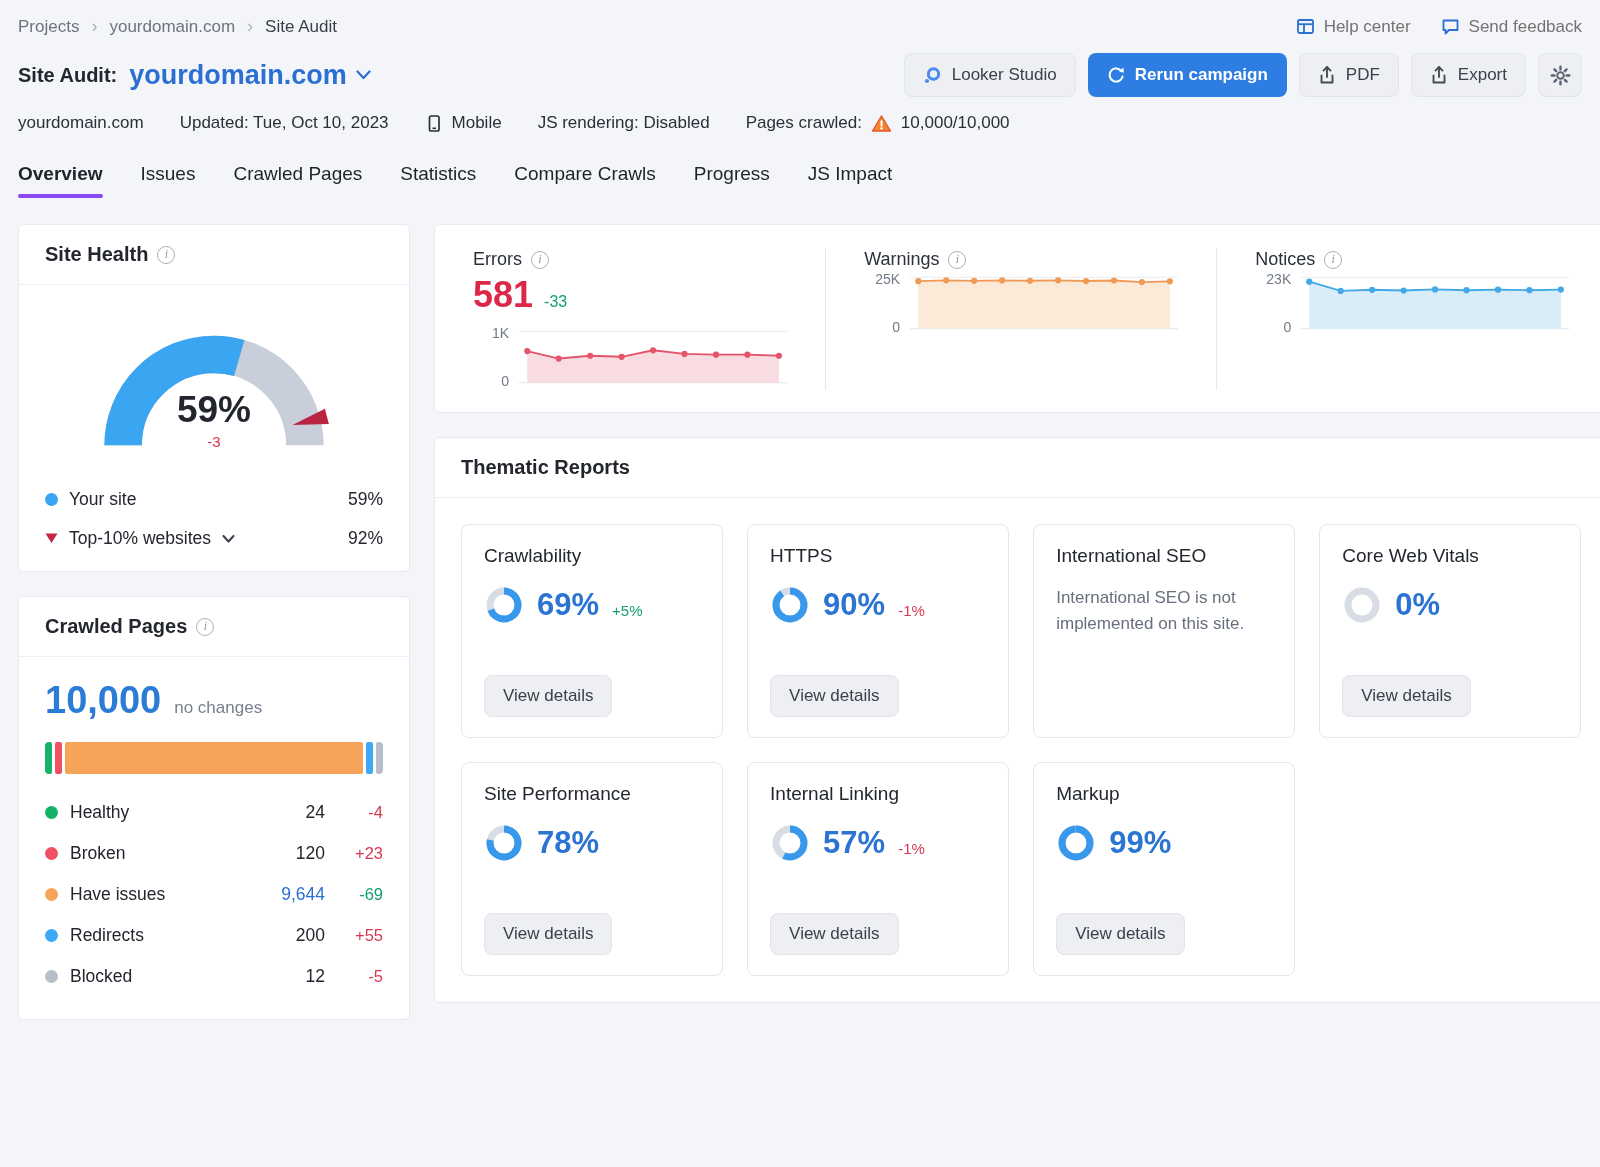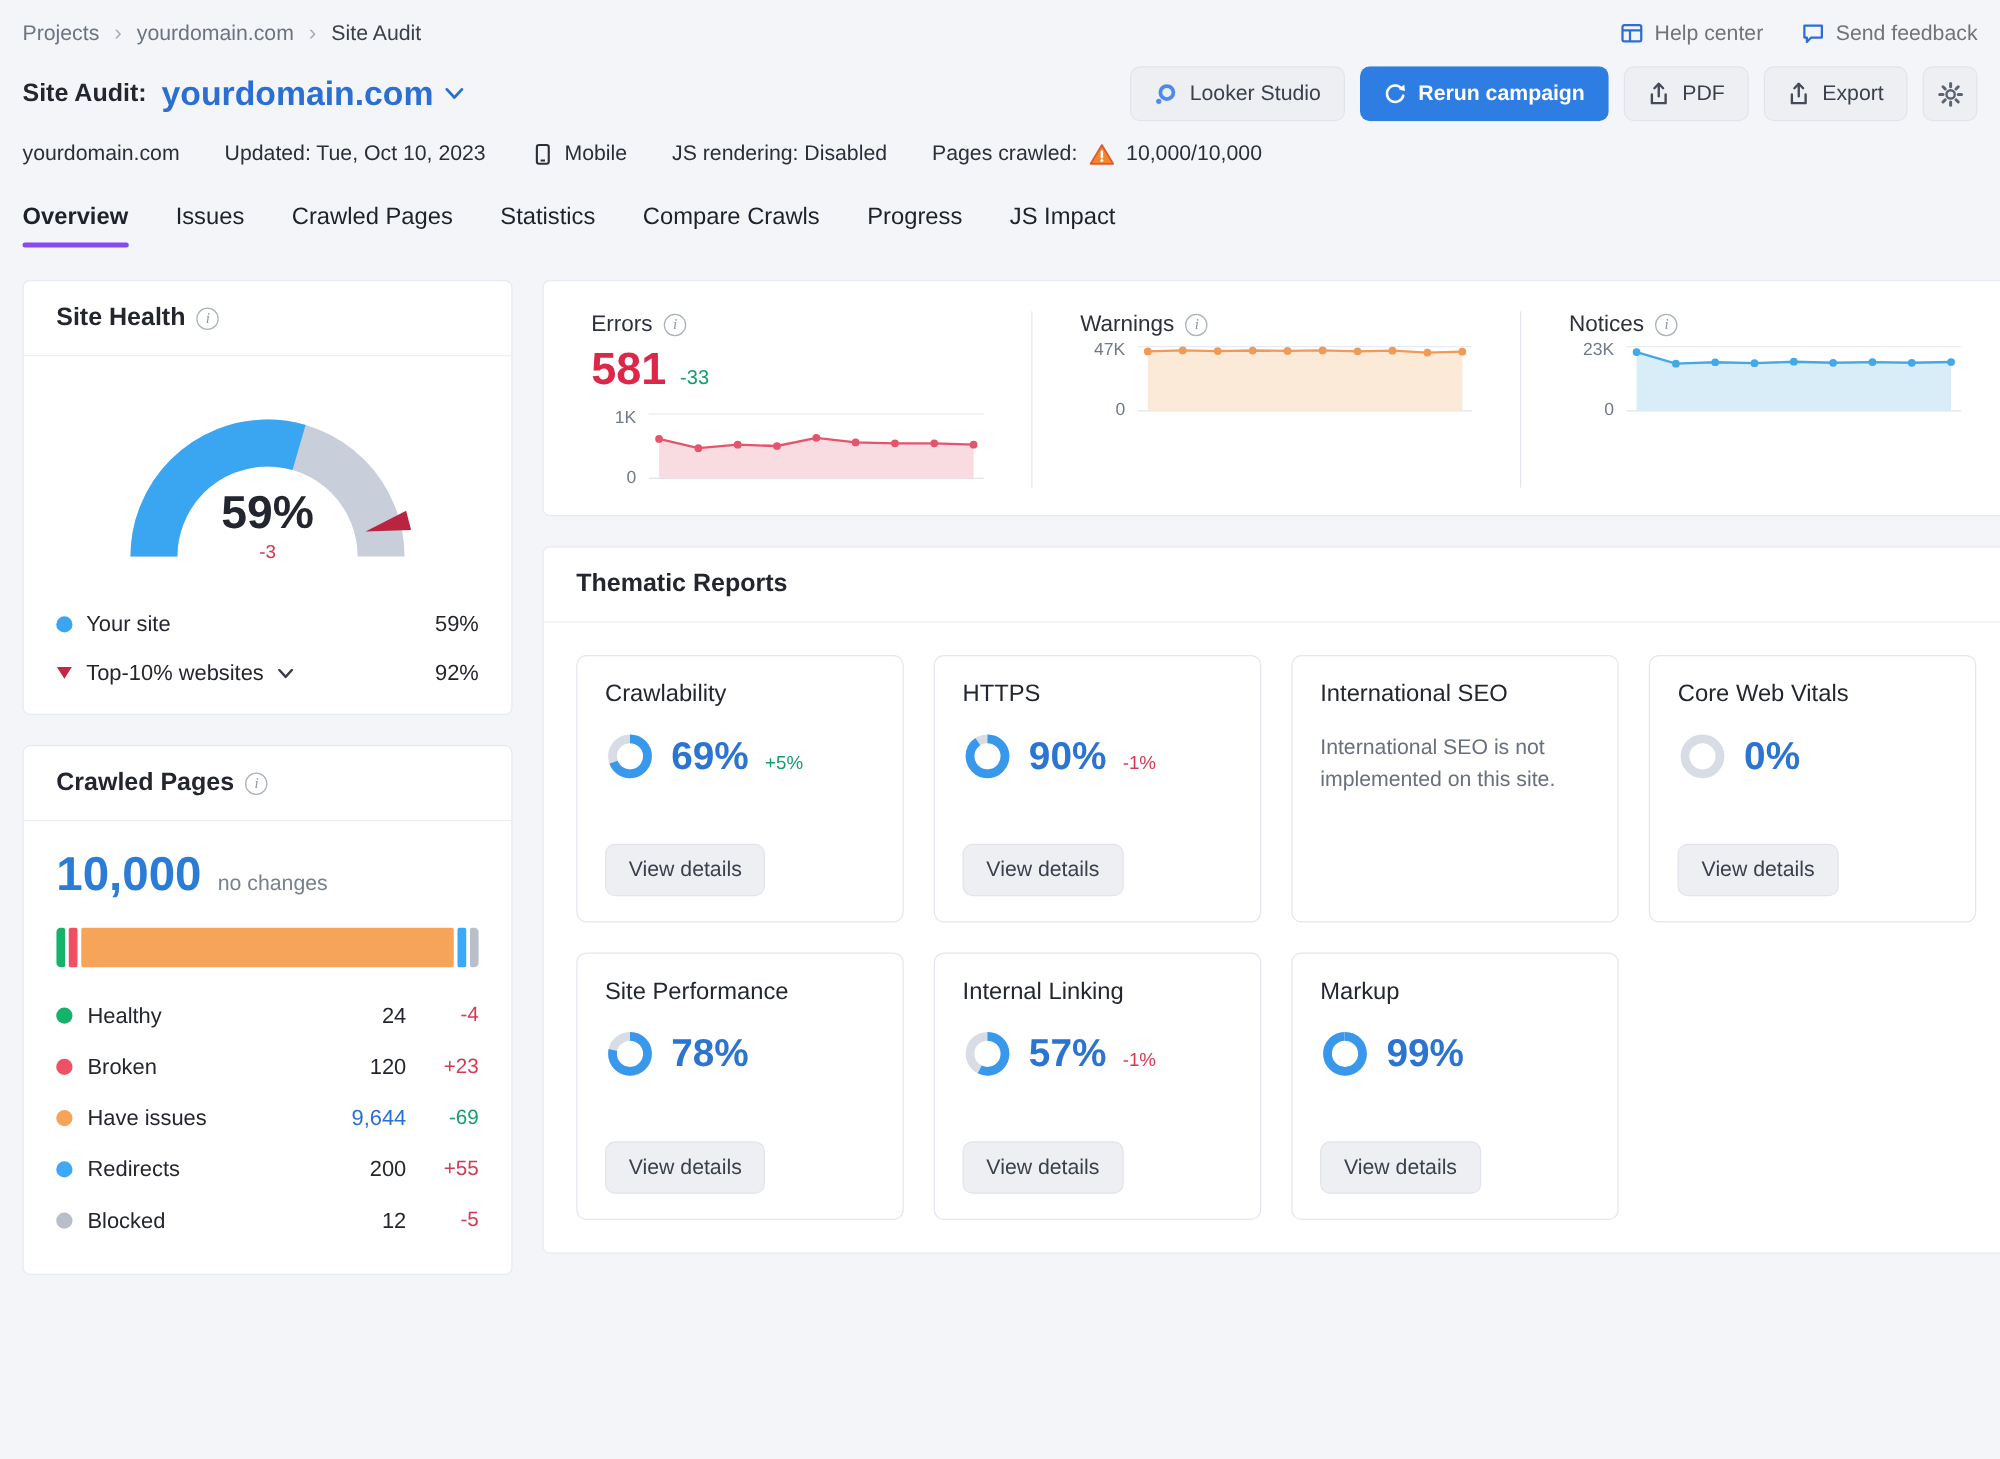--- a/index.html
+++ b/index.html
@@ -365,21 +365,21 @@
               </svg>
             </div>
           </div>
           <div class="is-col">
             <div class="is-head">
               <span>Warnings</span>
               <span class="info">i</span>
             </div>
             <div class="is-chart">
               <div class="is-ylabels">
-                <span>47K</span>
+                <span>25K</span>
                 <span>0</span>
               </div>
               <svg viewBox="0 0 260 64" preserveAspectRatio="none">
                 <line x1="0" y1="7" x2="260" y2="7" stroke="#e8ebf1" stroke-width="1"></line>
                 <line x1="0" y1="57" x2="260" y2="57" stroke="#dfe3ea" stroke-width="1"></line>
                 <polygon points="8,57 8.0,10.8 35.1,10.0 62.2,10.5 89.3,10.1 116.4,10.4 143.6,10.0 170.7,10.7 197.8,10.2 224.9,11.7 252.0,11.0 252,57" fill="#fcead8"></polygon>
                 <polyline points="8.0,10.8 35.1,10.0 62.2,10.5 89.3,10.1 116.4,10.4 143.6,10.0 170.7,10.7 197.8,10.2 224.9,11.7 252.0,11.0" fill="none" stroke="#f09a55" stroke-width="1.8"></polyline>
                 <circle cx="8.0" cy="10.8" r="3" fill="#f09a55"></circle>
                 <circle cx="35.1" cy="10.0" r="3" fill="#f09a55"></circle>
                 <circle cx="62.2" cy="10.5" r="3" fill="#f09a55"></circle>

